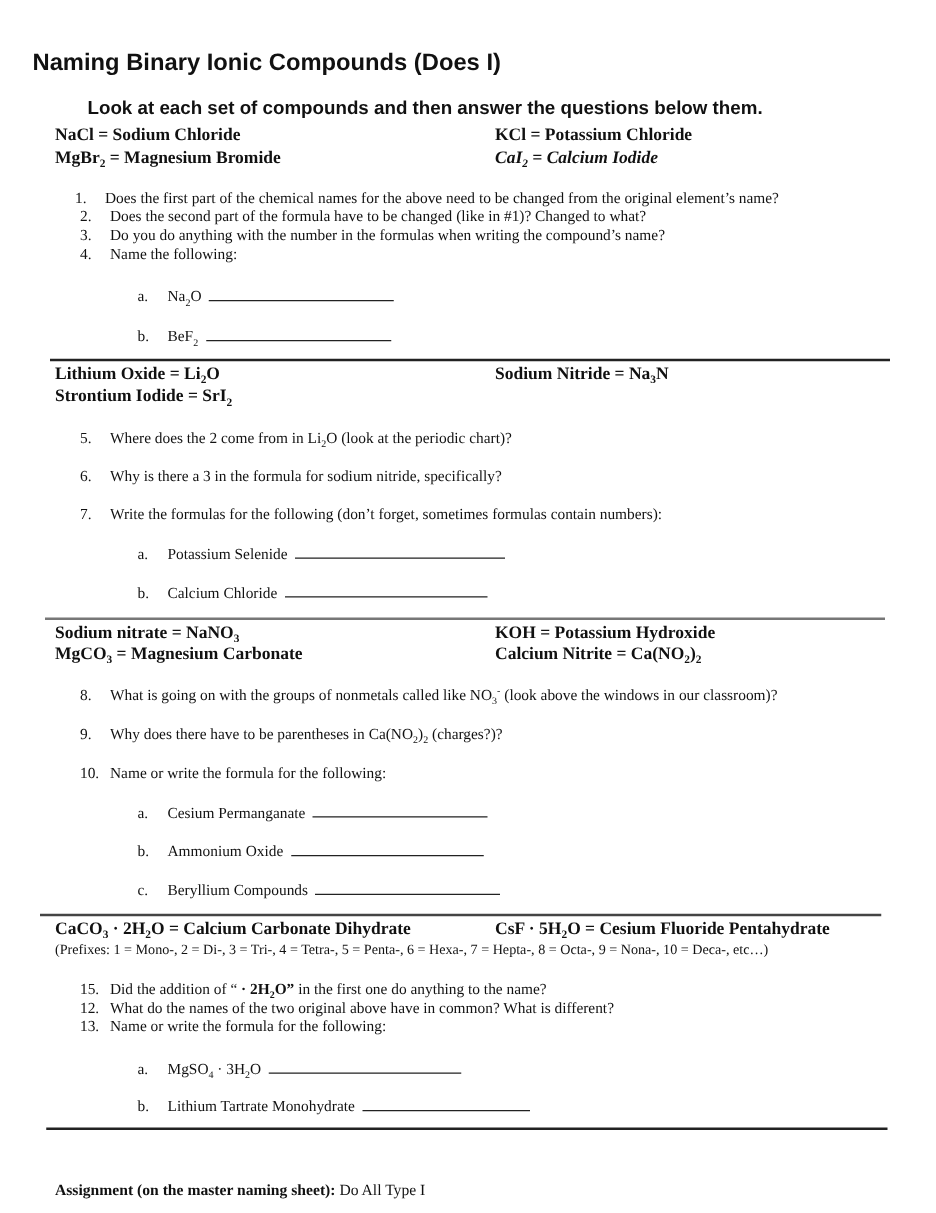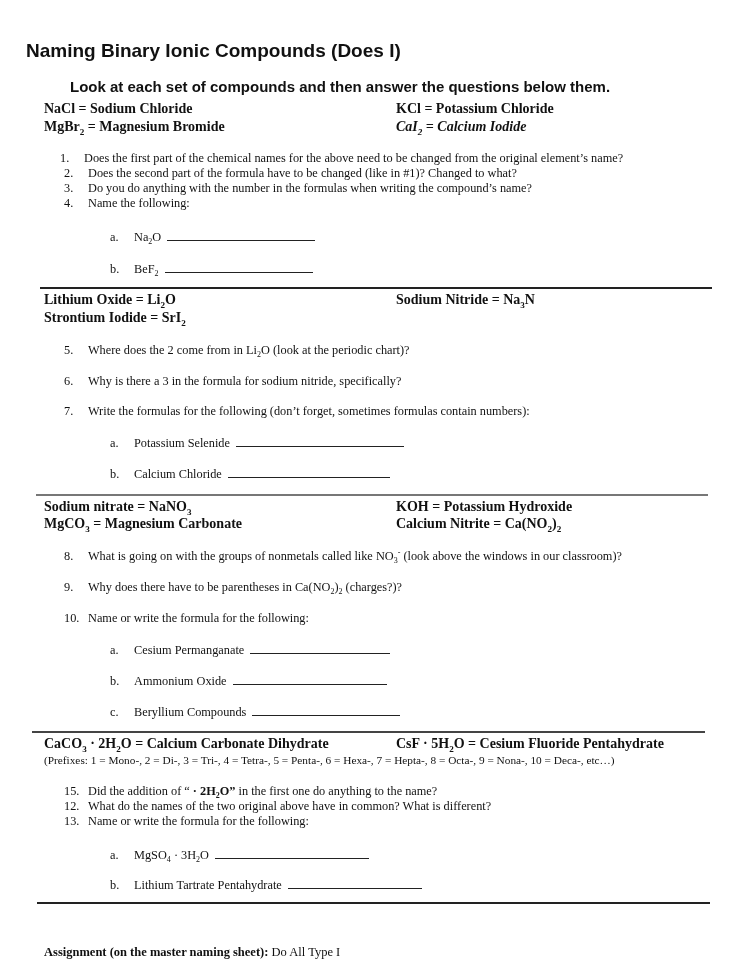--- a/index.html
+++ b/index.html
@@ -79,21 +79,21 @@
   <div>
     <div class="abs serif cmpd" style="left:44px;top:736px;">CaCO<sub>3</sub> · 2H<sub>2</sub>O = Calcium Carbonate Dihydrate </div>
     <div class="abs serif cmpd" style="left:396px;top:736px;">CsF · 5H<sub>2</sub>O = Cesium Fluoride Pentahydrate </div>
     <div class="abs serif prefixes" style="left:44px;top:754px;">(Prefixes: 1 = Mono-, 2 = Di-, 3 = Tri-, 4 = Tetra-, 5 = Penta-, 6 = Hexa-, 7 = Hepta-, 8 = Octa-, 9 = Nona-, 10 = Deca-, etc…)</div>
 
     <div class="abs serif q" style="left:64px;top:784px;"><span class="num">15.</span><span>Did the addition of “ <b>· 2H<sub>2</sub>O”</b> in the first one do anything to the name? </span></div>
     <div class="abs serif q" style="left:64px;top:799px;"><span class="num">12.</span><span>What do the names of the two original above have in common?  What is different? </span></div>
     <div class="abs serif q" style="left:64px;top:814px;"><span class="num">13.</span><span>Name or write the formula for the following: </span></div>
 
     <div class="abs serif q" style="left:110px;top:847px;"><span class="num">a.</span><span>MgSO<sub>4</sub> · 3H<sub>2</sub>O </span><span class="blank" style="width:154px;"></span></div>
-    <div class="abs serif q" style="left:110px;top:877px;"><span class="num">b.</span><span>Lithium Tartrate Pentahydrate </span><span class="blank" style="width:134px;"></span></div>
+    <div class="abs serif q" style="left:110px;top:877px;"><span class="num">b.</span><span>Lithium Tartrate Monohydrate </span><span class="blank" style="width:134px;"></span></div>
   </div>
 
   <div class="divider" style="left:37px;top:902px;width:673px;"></div>
 
   <div class="abs serif" style="left:44px;top:907px;font-size:12.5px;margin-top:38px;">
     <span class="bold">Assignment (on the master naming sheet):</span><span> Do All Type I</span>
   </div>
 </div>
 
 </body></html>

